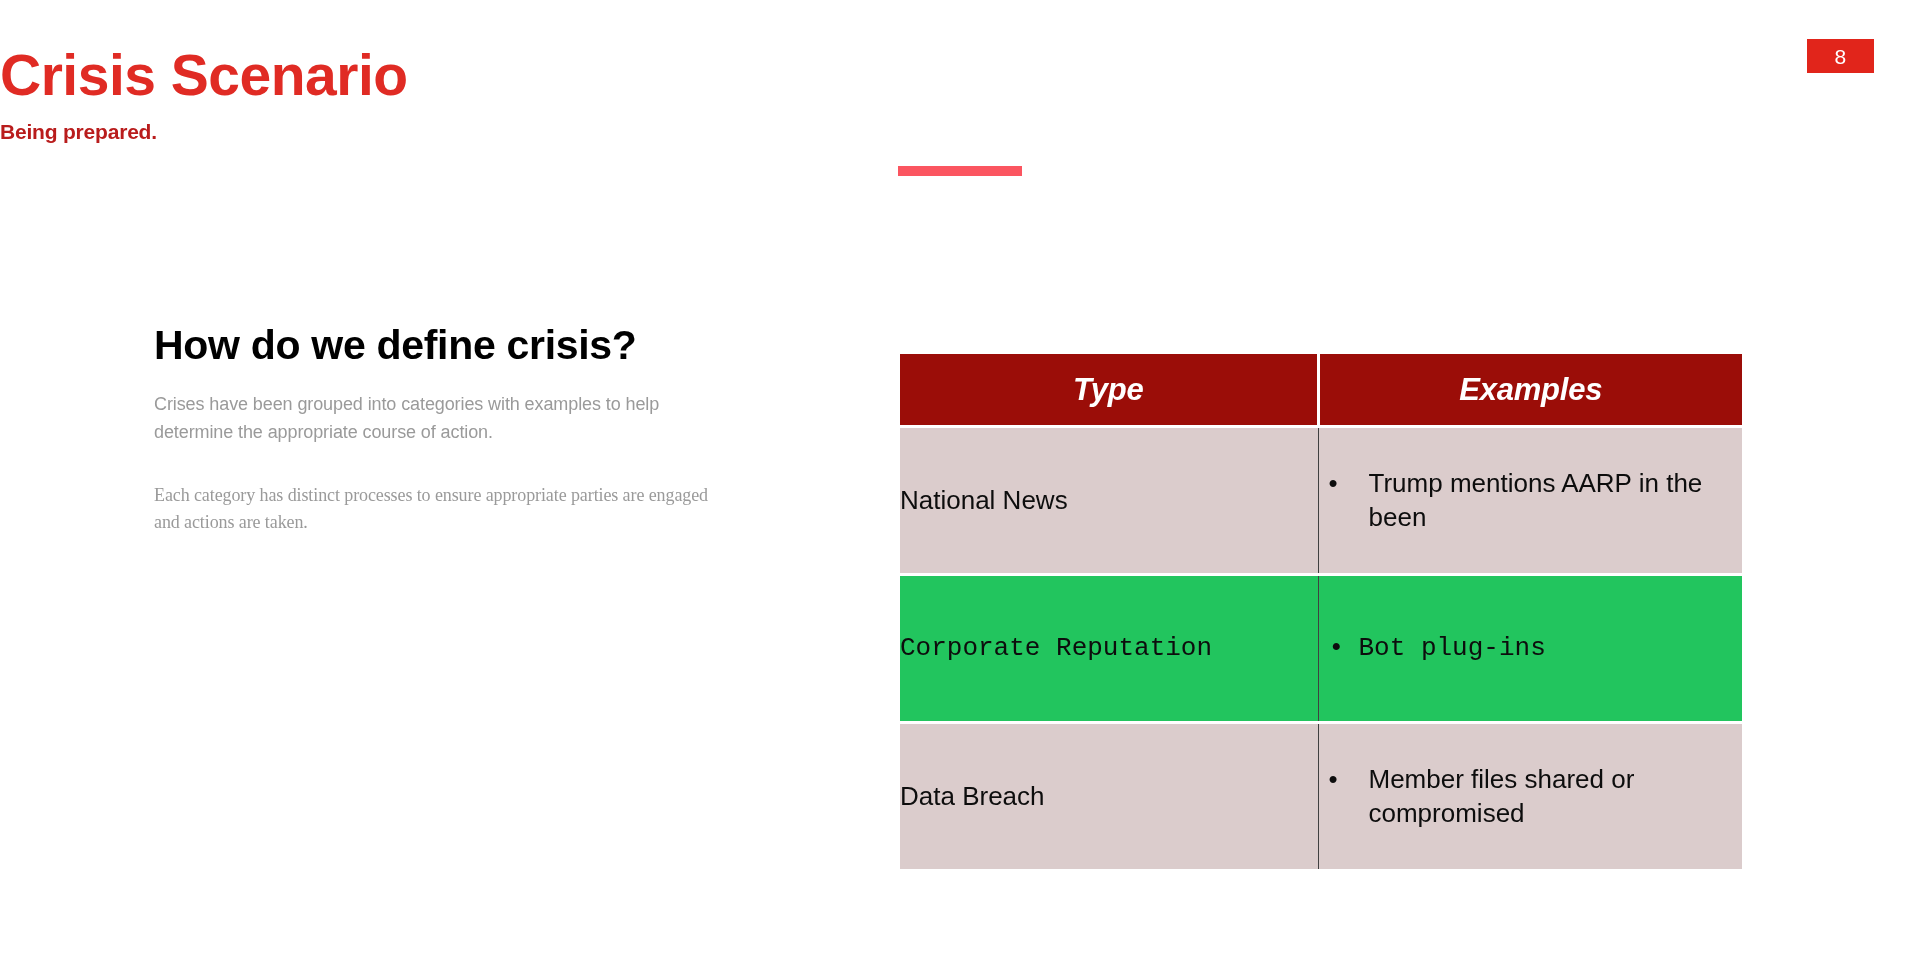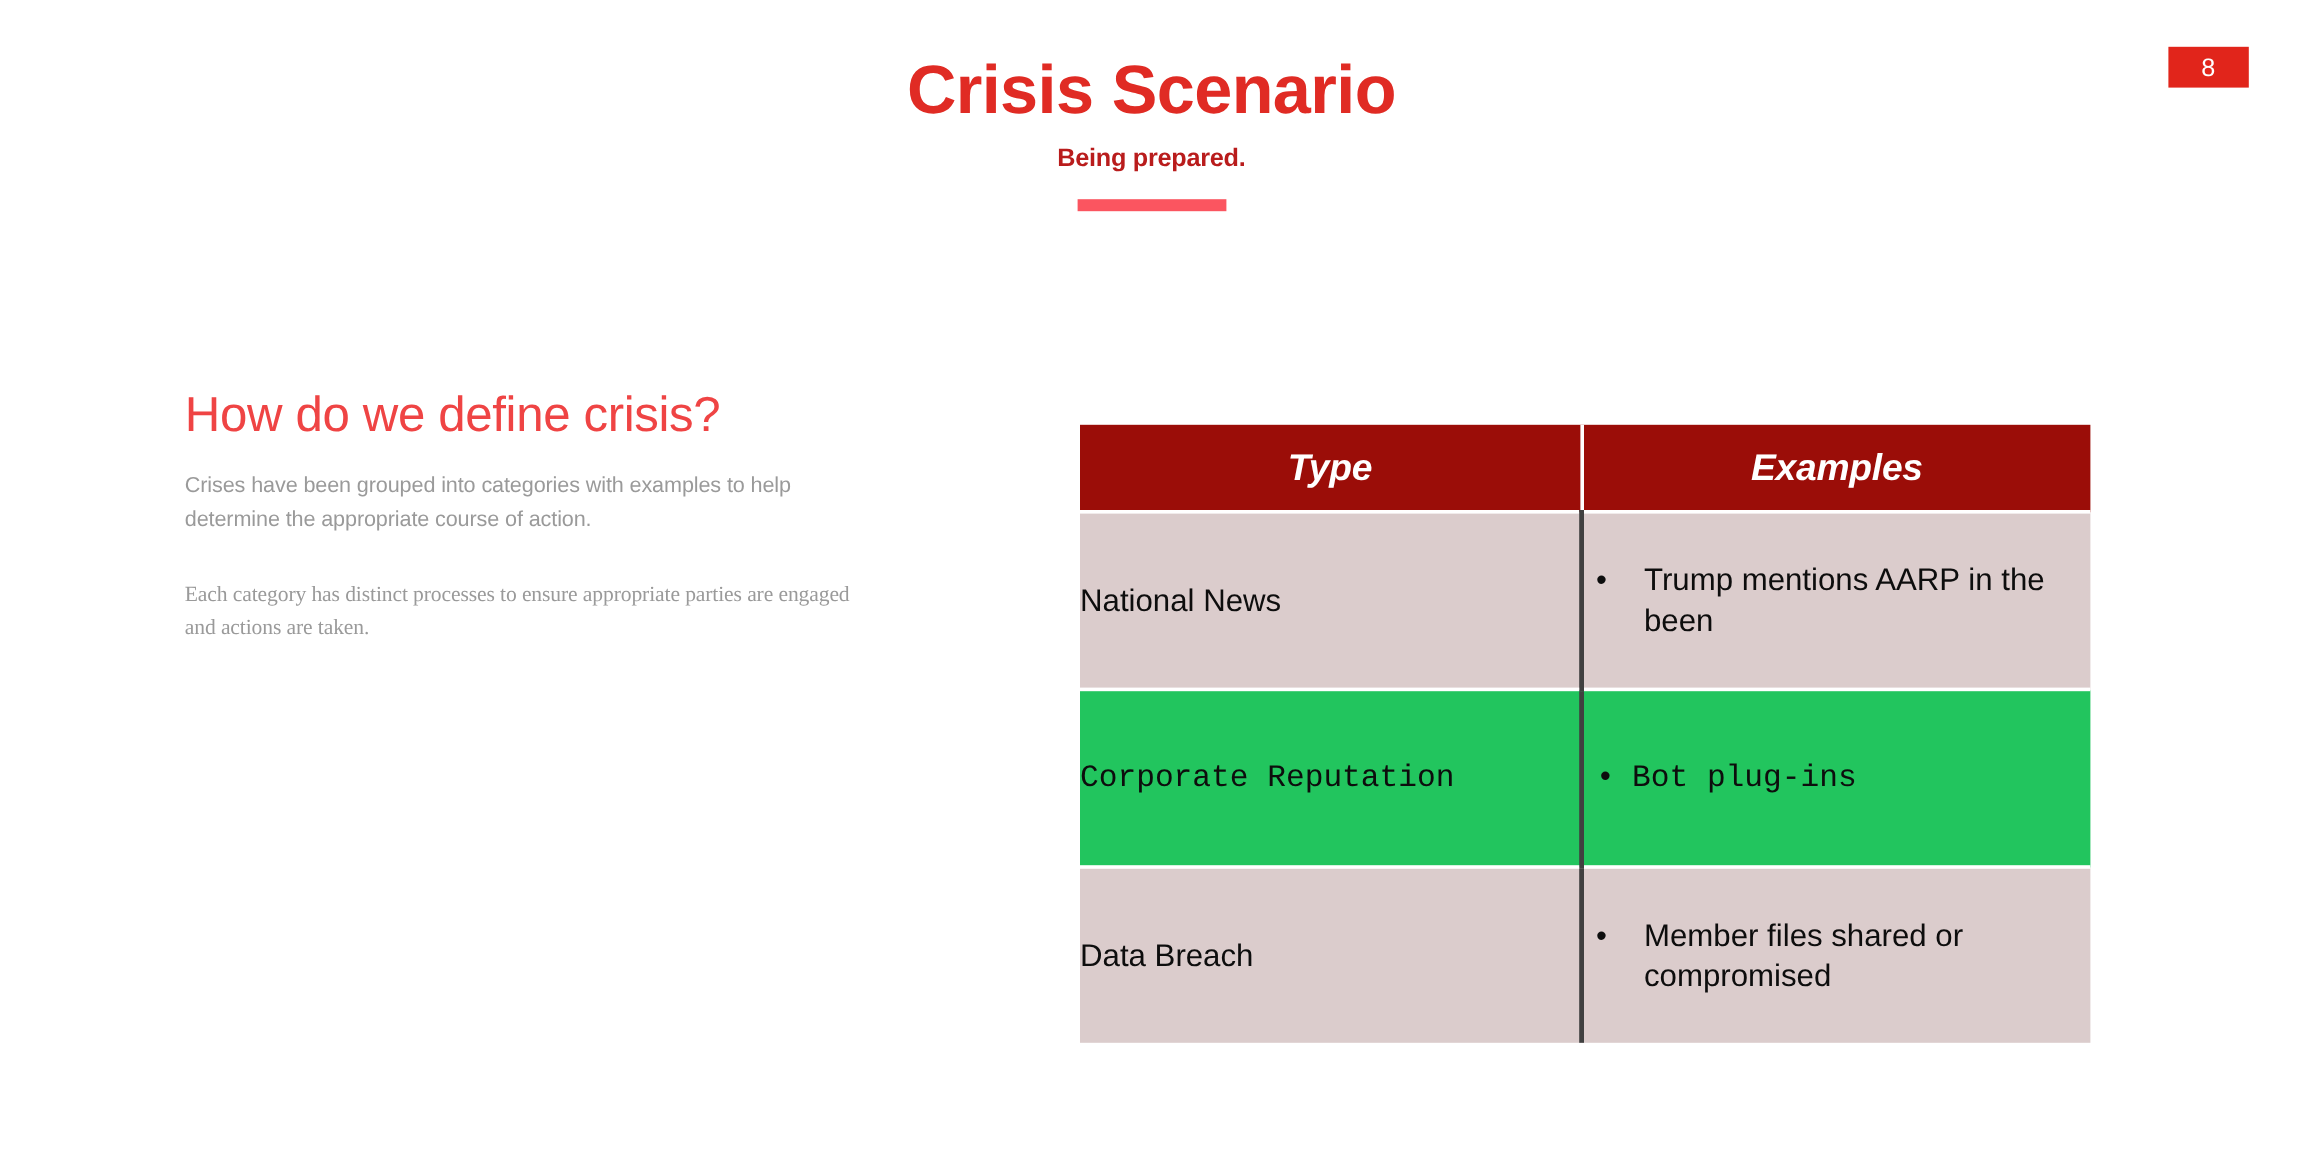--- a/index.html
+++ b/index.html
@@ -33,21 +33,20 @@
     line-height: 1;
     letter-spacing: 0.5px;
   }
 
   
   #title-block {
     position: absolute;
     left: 0;
     top: 46px;
     width: 1919px;
-    text-align: center;
   }
   #slide-title {
     font-size: 57px;
     font-weight: bold;
     color: #E02B24;
     line-height: 1.05;
     letter-spacing: -0.5px;
     margin: 0;
   }
   #slide-subtitle {
@@ -67,22 +66,22 @@
 
   
   #left-column {
     position: absolute;
     left: 154px;
     top: 322px;
     width: 560px;
   }
   #left-heading {
     font-size: 41px;
-    font-weight: 400;
-    color: #ef4444;
+    font-weight: 700;
+    color: #000000;
     line-height: 1.15;
     margin: 0 0 22px 0;
     letter-spacing: -0.3px;
   }
   .left-paragraph {
     font-size: 18px;
     font-weight: 300;
     color: #9A9A9A;
     line-height: 1.52;
     margin: 0 0 36px 0;
@@ -116,21 +115,21 @@
     font-style: italic;
   }
   #crisis-table th:last-child { border-right: none; }
 
   #crisis-table td {
     height: 145px;
     padding: 0;
     vertical-align: middle;
     font-size: 26px;
     color: #0d0d0d;
-    border-right: 4px solid #404040;
+    border-right: 1px solid #404040;
     border-top: 3px solid #ffffff;
   }
   #crisis-table td:last-child { border-right: none; }
 
   tr.row-shade-dark  td { background: #DBCCCC; }
   tr.row-shade-light td { background: #22c55e; font-family: Liberation Mono, monospace; }
 
   .cell-type {
     padding-left: 8px;
     line-height: 1.25;

